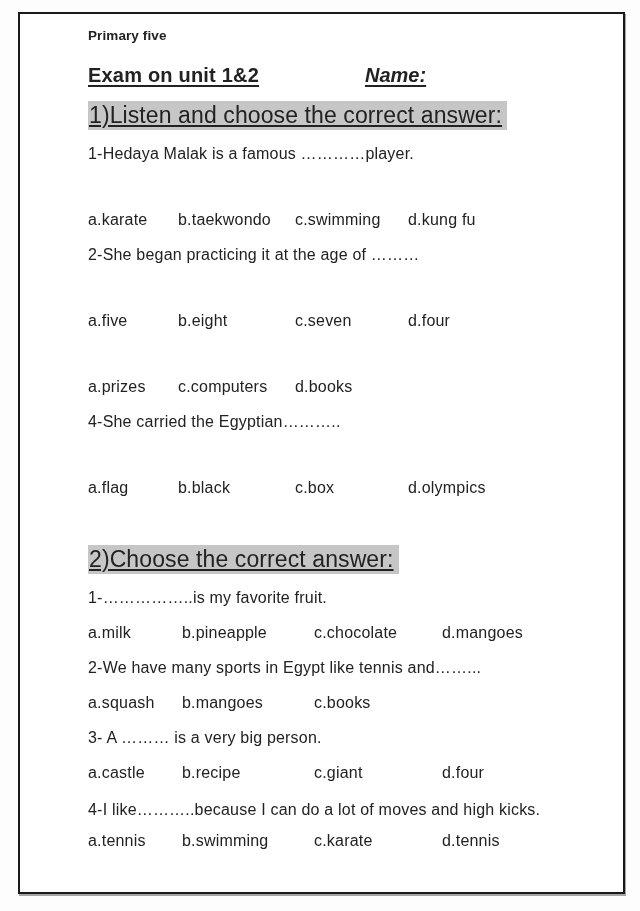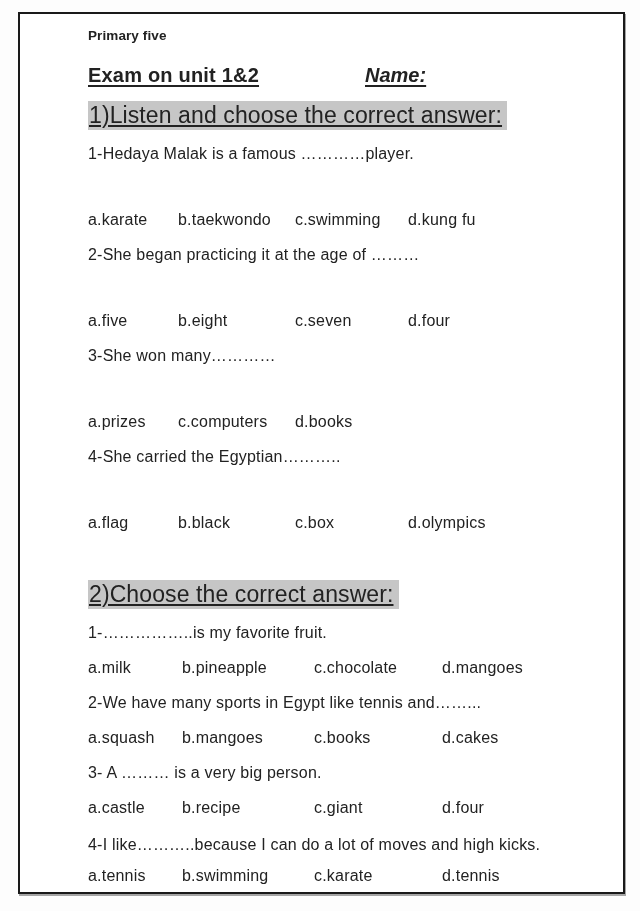--- a/index.html
+++ b/index.html
@@ -127,21 +127,20 @@
         </div>
 
         <div class="q">2-She began practicing it at the age of ………</div>
         <div class="opts s1">
           <span>a.five</span>
           <span>b.eight</span>
           <span>c.seven</span>
           <span>d.four</span>
         </div>
 
-        <div class="q">3-She won many…………</div>
         <div class="opts s1">
           <span>a.prizes</span>
           <span>c.computers</span>
           <span>d.books</span>
         </div>
 
         <div class="q">4-She carried the Egyptian………..</div>
         <div class="opts s1">
           <span>a.flag</span>
           <span>b.black</span>
@@ -161,21 +160,20 @@
           <span>b.pineapple</span>
           <span>c.chocolate</span>
           <span>d.mangoes</span>
         </div>
 
         <div class="q">2-We have many sports in Egypt like tennis and……...</div>
         <div class="opts s2">
           <span>a.squash</span>
           <span>b.mangoes</span>
           <span>c.books</span>
-          <span>d.cakes</span>
         </div>
 
         <div class="q">3- A ……… is a very big person.</div>
         <div class="opts s2">
           <span>a.castle</span>
           <span>b.recipe</span>
           <span>c.giant</span>
           <span>d.four</span>
         </div>
 

